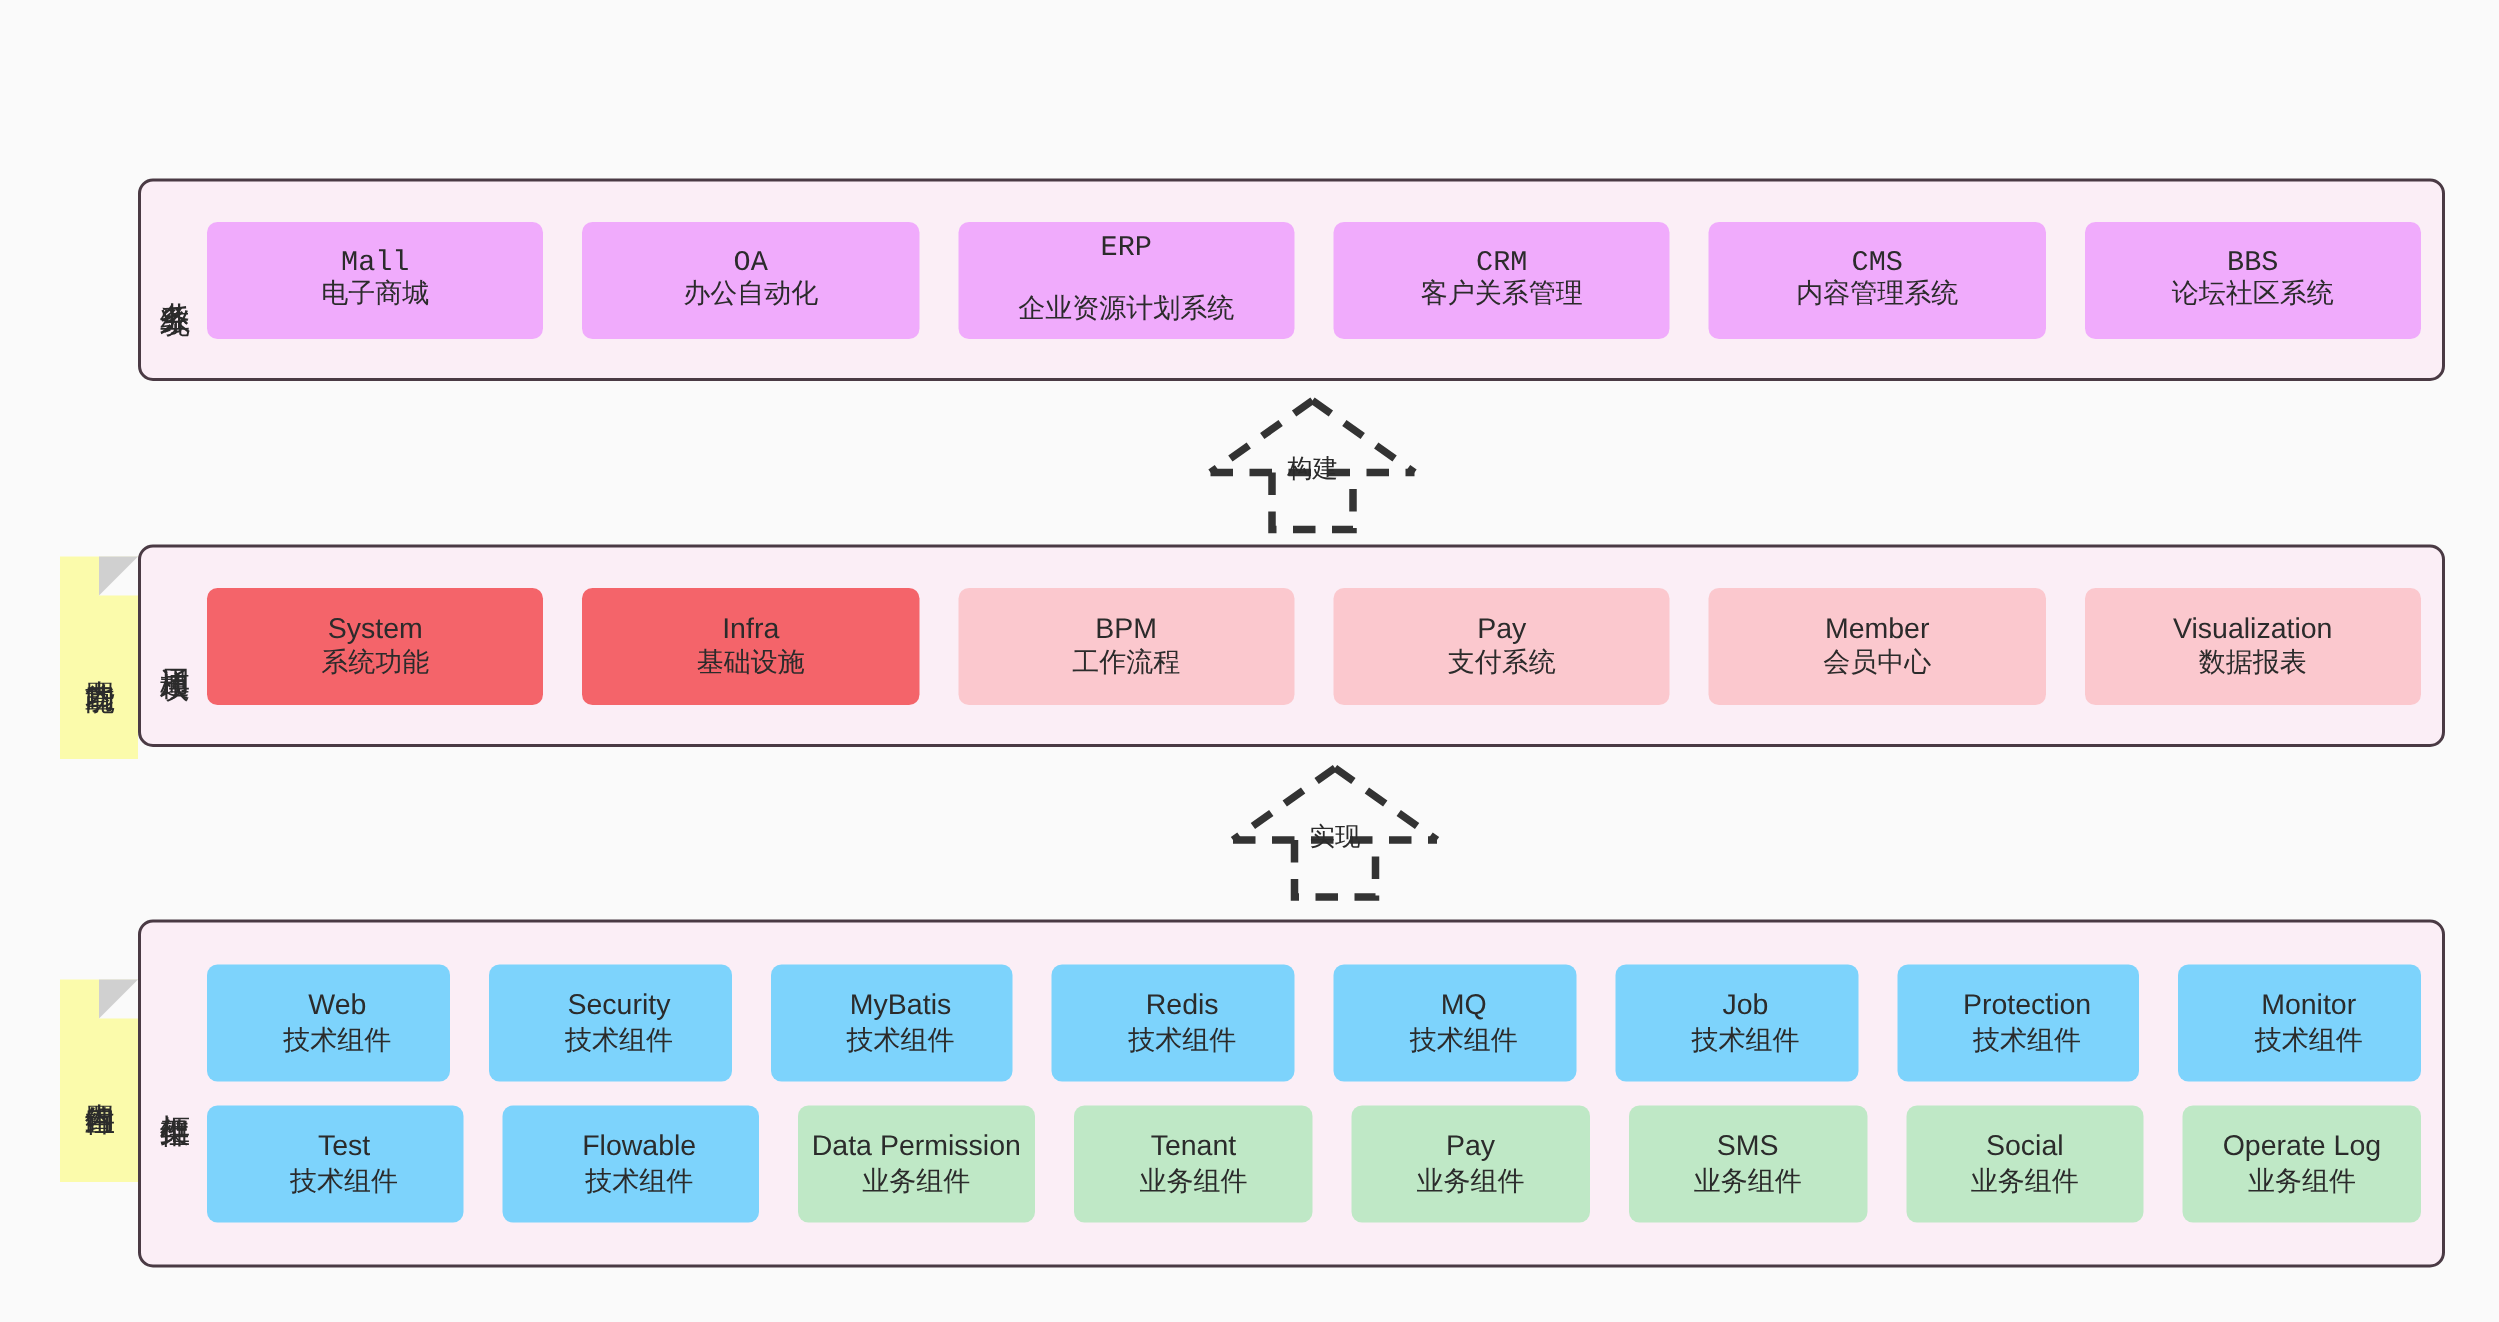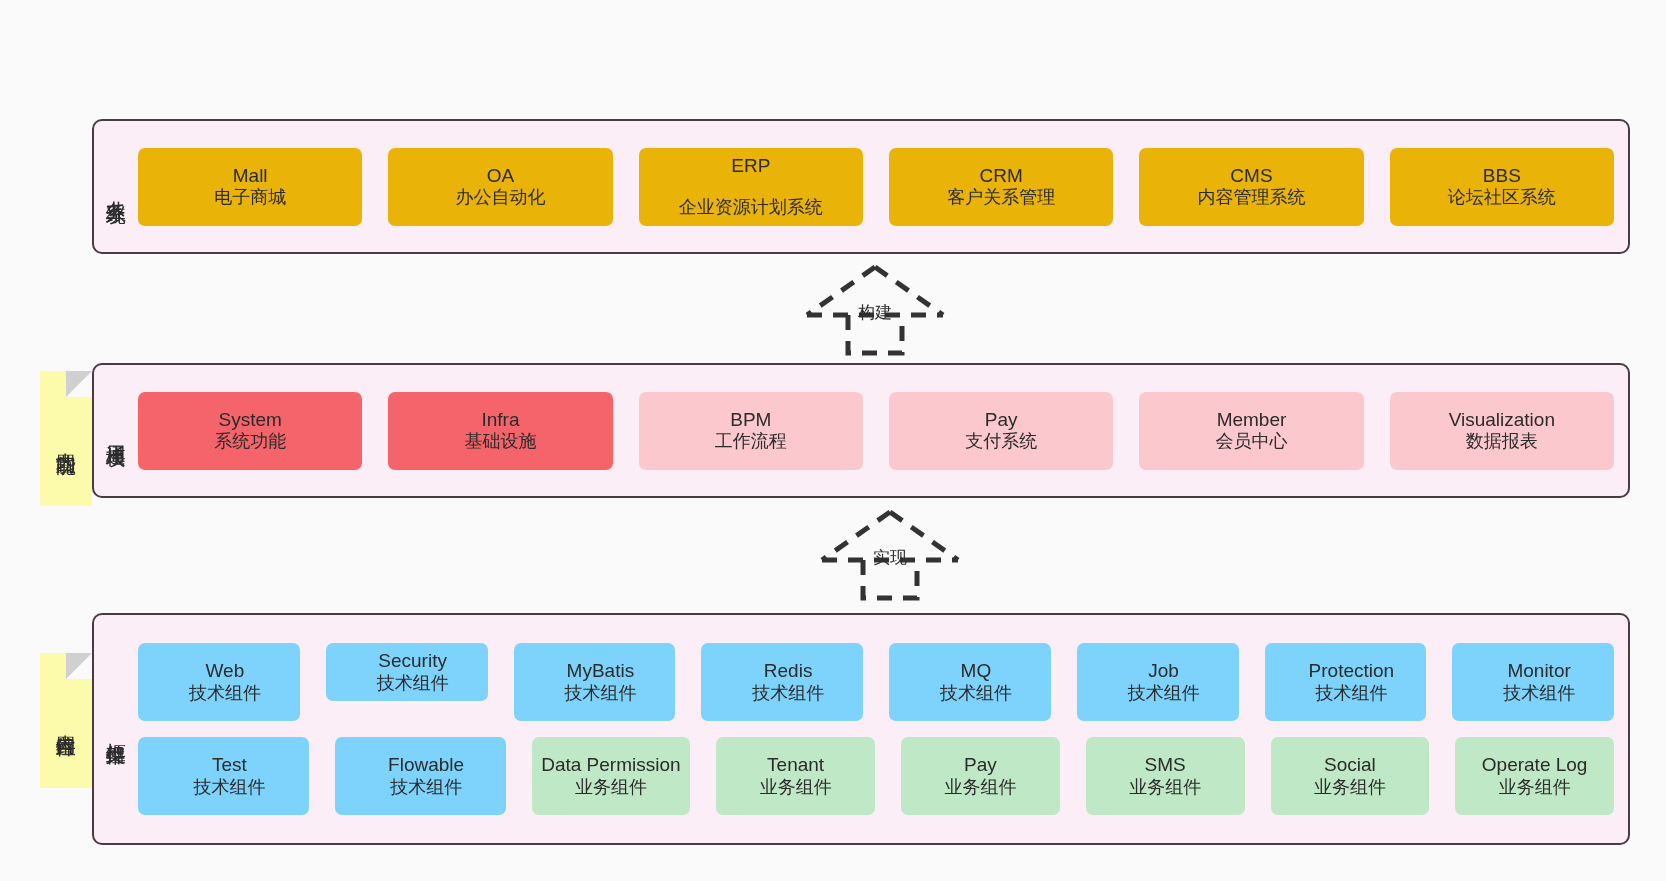--- a/index.html
+++ b/index.html
@@ -68,21 +68,21 @@
     justify-content: center;
     text-align: center;
     color: #2b2b2b;
     line-height: 1.22;
     padding: 4px 6px;
     user-select: none;
   }
   .node .n-title { font-size: 19px; }
   .node .n-sub   { font-size: 18px; }
 
-  .c-blue       { background: #eab308; }
+  .c-blue       { background: #f0abfc; font-family: Liberation Mono, monospace; }
   .c-red        { background: #f4646a; }
   .c-pink       { background: #fbc8ce; }
   .c-green      { background: #7dd3fc; padding-left: 18px; }
   .c-lightgreen { background: #bfe8c6; }
 
   
   .note {
     position: absolute;
     background: #fbfbab;
     font-size: 20px;
@@ -220,21 +220,21 @@
 
   <div class="layer" id="framework-layer" style="left:92px; top:613px; width:1538px; height:232px;">
     <div class="layer-title">框架组件</div>
     <div class="layer-body">
       <div class="rows">
         <div class="row" id="framework-row-1">
             <div class="node c-green" style="height: 78px;">
               <div class="n-title">Web</div>
               <div class="n-sub">技术组件</div>
             </div>
-            <div class="node c-green" style="height: 58px;">
+            <div class="node c-green" style="height: 78px;">
               <div class="n-title">Security</div>
               <div class="n-sub">技术组件</div>
             </div>
             <div class="node c-green" style="height: 78px;">
               <div class="n-title">MyBatis</div>
               <div class="n-sub">技术组件</div>
             </div>
             <div class="node c-green" style="height: 78px;">
               <div class="n-title">Redis</div>
               <div class="n-sub">技术组件</div>

